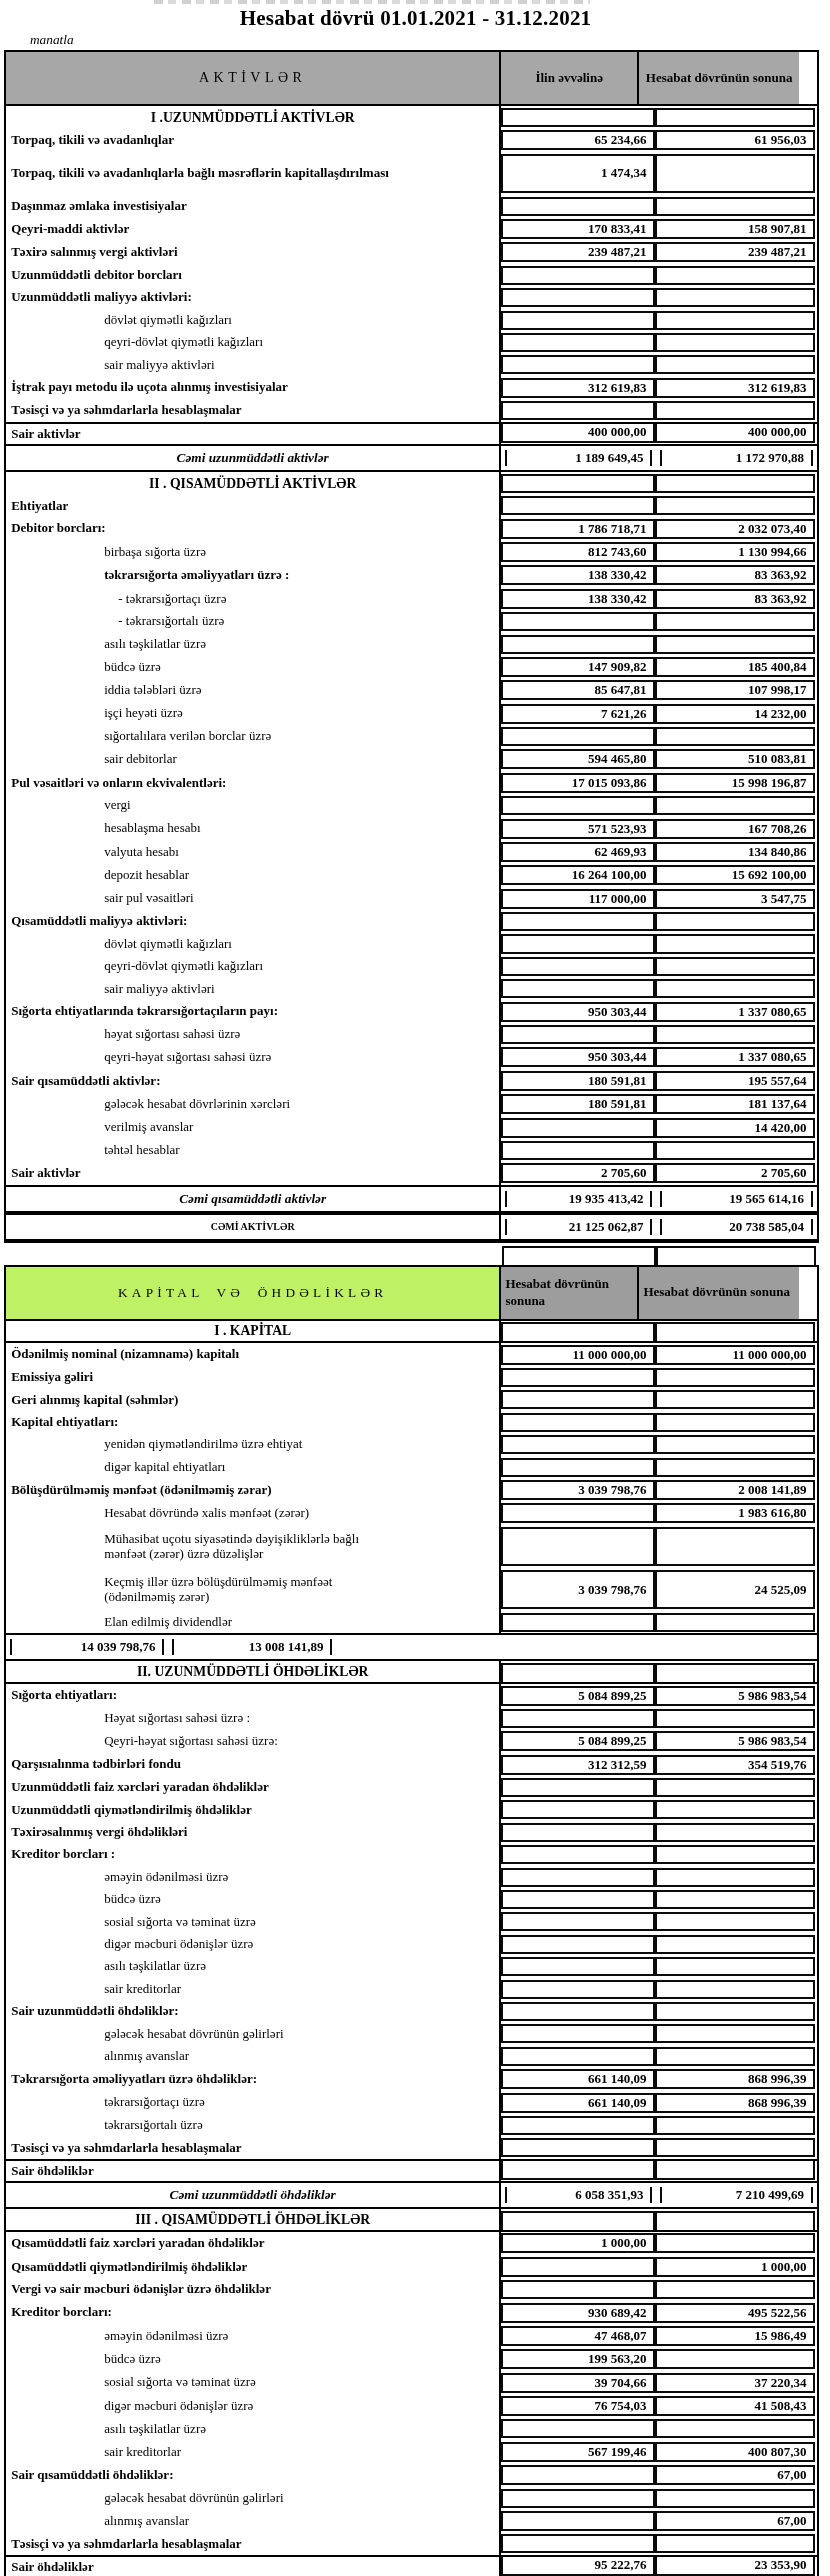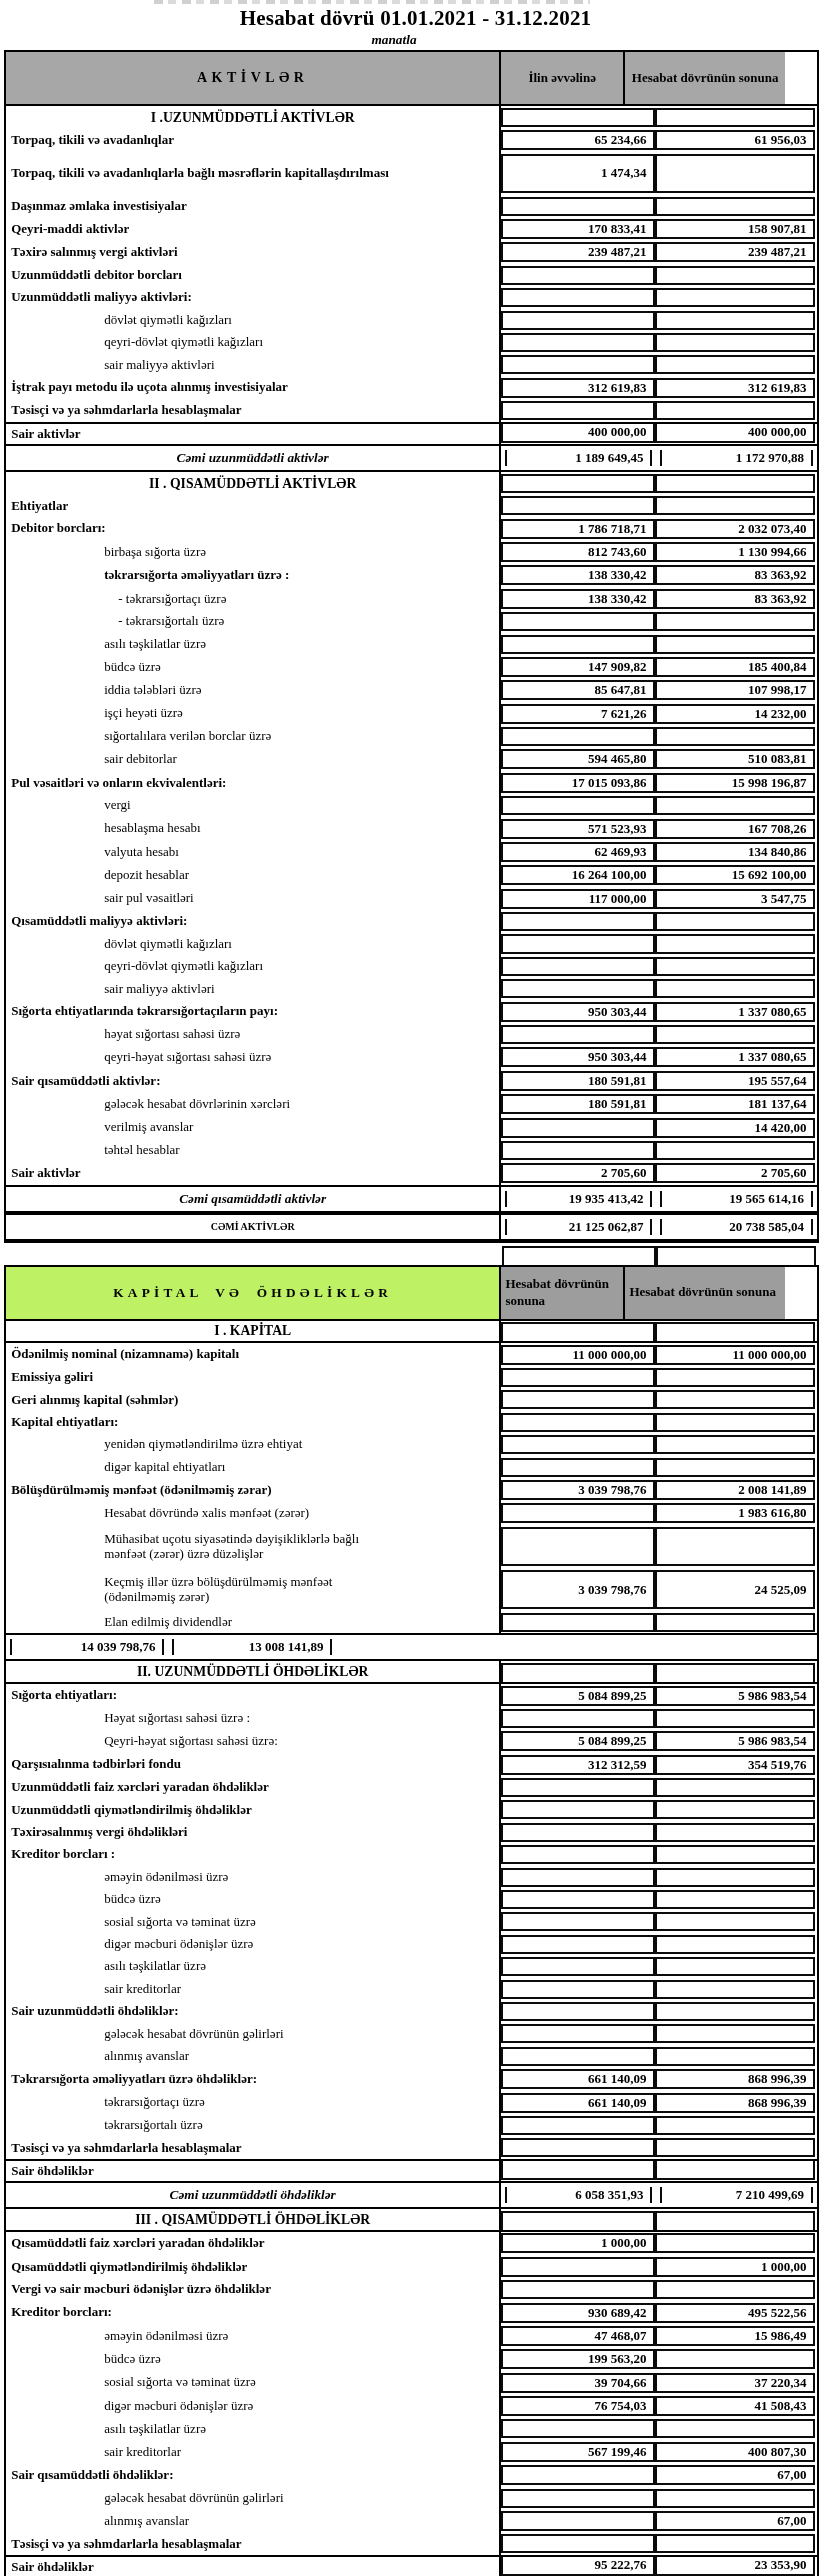--- a/index.html
+++ b/index.html
@@ -5,29 +5,29 @@
   html,body{margin:0;padding:0;background:#ffffff;}
   body{width:831px;font-family:"Liberation Serif","DejaVu Serif",serif;color:#000;}
   .sheet{position:relative;width:831px;}
 
   
   .clip-frag{height:4.2px;margin:0 0 0 154px;width:436px;overflow:hidden;
     background:repeating-linear-gradient(90deg,#c8c8c8 0 9.1px,#ffffff 9.1px 14px,#d4d4d4 14px 21.6px,#ffffff 21.6px 28px);
     opacity:.85;}
 
   .title{text-align:center;font-size:21px;font-weight:bold;margin:1.7px 0 0 0;letter-spacing:0.2px;}
-  .manatla{text-align:center;font-style:italic;font-weight:bold;font-size:13.3px;margin:0.8px 43px 2.5px 0;}
+  .manatla{text-align:left;font-style:italic;font-weight:normal;font-size:13.3px;margin:0.8px 43px 2.5px 0;padding-left:30px;}
 
   .btable{margin:0 12.5px 0 4.2px;border:2.5px solid #000;box-sizing:border-box;background:#fff;}
   .thead{display:flex;border-bottom:2.5px solid #000;box-sizing:border-box;}
   .thead .lblh{flex:0 0 495px;box-sizing:border-box;border-right:2.5px solid #000;display:flex;align-items:center;justify-content:center;
-    font-weight:bold;font-size:14px;letter-spacing:.32em;word-spacing:.45em;min-height:52px;background:#a7a7a7;}
+    font-weight:normal;font-size:14px;letter-spacing:.32em;word-spacing:.45em;min-height:52px;background:#a7a7a7;}
   .thead .colh{box-sizing:border-box;display:flex;align-items:center;justify-content:center;text-align:center;
     font-weight:bold;font-size:13px;line-height:1.3;background:#a7a7a7;padding:1.7px 5px;}
-  .thead .c1h{width:124px;border-right:2.5px solid #000;}
+  .thead .c1h{width:138px;border-right:2.5px solid #000;}
   .thead .c2h{width:160px;}
   
   .t2 .thead .lblh{background:#bef264;font-size:13.3px;}
   .t2 .thead .colh{justify-content:flex-start;text-align:left;align-items:center;background:#9d9d9d;padding-left:4.2px;}
 
   .r{display:flex;min-height:22.4px;box-sizing:border-box;}
   .r .lbl{flex:0 0 495px;box-sizing:border-box;border-right:2.5px solid #000;display:flex;align-items:center;
     padding:0.8px 3.3px 0.8px 5px;font-size:13px;line-height:1.12;}
   .r.bold .lbl{font-weight:bold;}
   .r.ind1 .lbl{padding-left:98px;}

